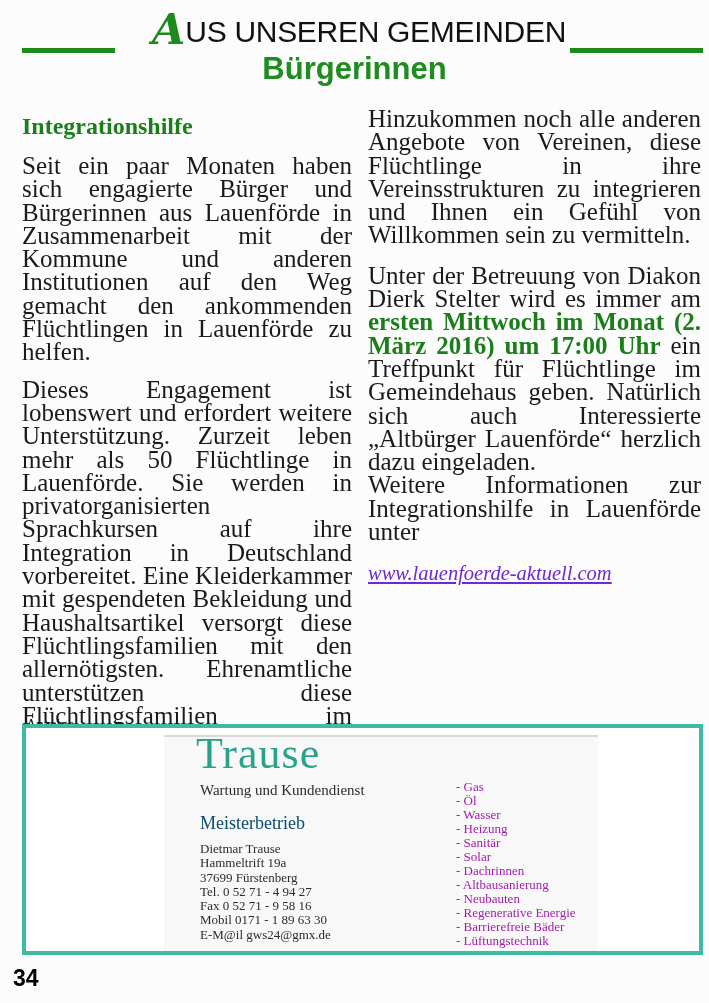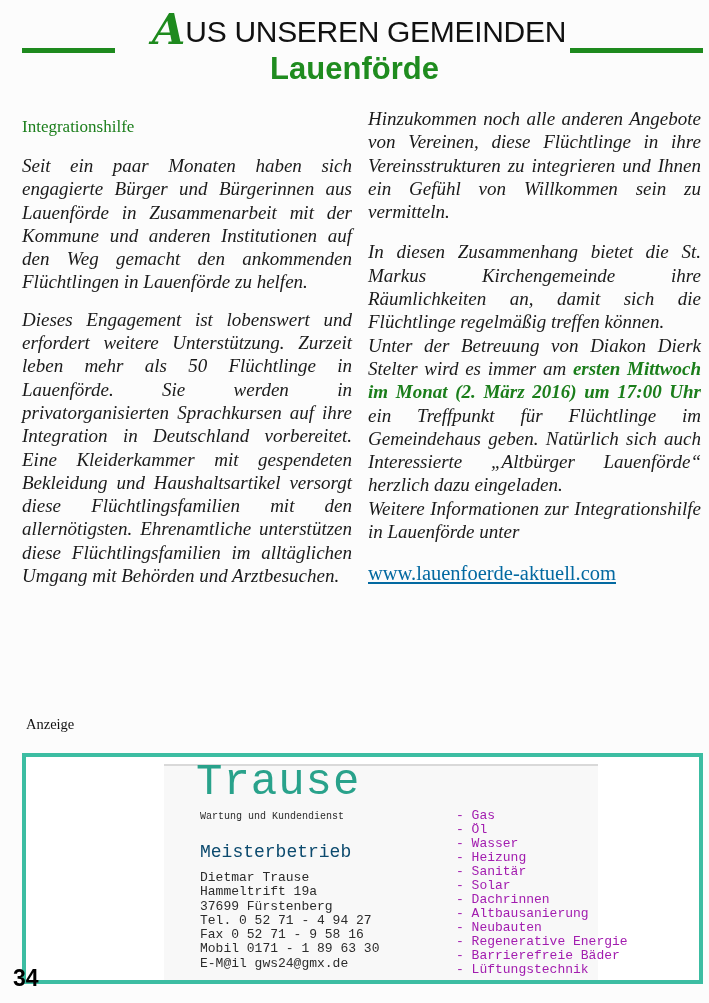--- a/index.html
+++ b/index.html
@@ -25,79 +25,78 @@
   .header-subtitle {
     position:absolute; left:0; right:0; top:51px; text-align:center;
     font-family:"Liberation Sans", sans-serif; font-weight:bold;
     font-size:31px; color:#1f8c1f;
   }
   
   .col { position:absolute; text-align:justify; }
   .col-left  { left:22px;  top:112px; width:330px; }
   .col-right { left:368px; top:107px; width:333px; }
   .article-heading {
-    font-size:17px; font-weight:normal; color:#1b7e1b;
+    font-size:24px; font-weight:bold; color:#1b7e1b;
     line-height:29px; text-align:left; margin-bottom:13px;
   }
-  .col p { font-size:19px; line-height:23.3px;font-style:italic; }
+  .col p { font-size:25px; line-height:23.3px; }
   .col-left  p { margin-bottom:14px; }
   .col-right .pgap { margin-bottom:17px; }
   .highlight { font-weight:bold; color:#1b7e1b; }
   .weblink {
     display:inline-block; margin-top:19px;
-    font-size:20.5px; color:#0369a1; text-decoration:underline;
+    font-size:20.5px; color:#6d28d9; text-decoration:underline;font-style:italic;
   }
   
   .ad-label {
     position:absolute; left:26px; top:716px;
     font-size:14.5px; font-weight:normal; color:#111;
   }
   .ad-box {
-    position:absolute; left:22px; top:753px; width:681px; height:231px;
+    position:absolute; left:22px; top:724px; width:681px; height:231px;
     border:4px solid #3cbda2; background:#ffffff;
-    font-family:Liberation Mono, monospace;
+    font-family:Liberation Serif, serif;
   }
   .ad-paper { position:absolute; left:138px; top:7px; width:434px; height:216px; background:#f8f8f8; }
   .ad-divider { position:absolute; left:138px; top:7px; width:434px; height:2px; background:#d9d9d9; }
   .ad-brand {
     position:absolute; left:170px; top:0px;
     font-size:44px; color:#29a28b; letter-spacing:1px;
   }
-  .ad-tagline  { position:absolute; left:174px; top:54px;  font-size:10px;   color:#2b2b2b; }
+  .ad-tagline  { position:absolute; left:174px; top:54px;  font-size:15px;   color:#2b2b2b; }
   .ad-meister  { position:absolute; left:174px; top:85px;  font-size:18px; color:#0c4a6e; }
   .ad-contact  { position:absolute; left:174px; top:114px; font-size:13px;   line-height:14.3px; color:#2b2b2b; }
   .ad-services { position:absolute; left:430px; top:52px;  font-size:13px;   line-height:14px;   color:#a21caf; }
   
   .page-number {
     position:absolute; left:13px; top:965px;
     font-family:"Liberation Sans", sans-serif;
     font-size:23px; font-weight:bold; color:#000;
   }
 </style>
 </head>
 <body>
 
 <div class="page">
 
   <div class="hrule hrule-left"></div>
   <div class="hrule hrule-right"></div>
   <div class="header-title"><span class="header-initial">A</span><span>US UNSEREN GEMEINDEN</span></div>
-  <div class="header-subtitle">Lauenförde</div>
+  <div class="header-subtitle">Bürgerinnen</div>
 
   <div class="col col-left">
     <div class="article-heading">
       <span>Integrationshilfe</span><br>
     </div>
     <p>Seit ein paar Monaten haben sich engagierte Bürger und Bürgerinnen aus Lauenförde in Zusammenarbeit mit der Kommune und anderen Institutionen auf den Weg gemacht den ankommenden Flüchtlingen in Lauenförde zu helfen.</p>
     <p>Dieses Engagement ist lobenswert und erfordert weitere Unterstützung. Zurzeit leben mehr als 50 Flüchtlinge in Lauenförde. Sie werden in privatorganisierten Sprachkursen auf ihre Integration in Deutschland vorbereitet. Eine Kleiderkammer mit gespendeten Bekleidung und Haushaltsartikel versorgt diese Flüchtlingsfamilien mit den allernötigsten. Ehrenamtliche unterstützen diese Flüchtlingsfamilien im alltäglichen Umgang mit Behörden und Arztbesuchen.</p>
   </div>
 
   <div class="col col-right">
     <p class="pgap">Hinzukommen noch alle anderen Angebote von Vereinen, diese Flüchtlinge in ihre Vereinsstrukturen zu integrieren und Ihnen ein Gefühl von Willkommen sein zu vermitteln.</p>
-    <p>In diesen Zusammenhang bietet die St. Markus Kirchengemeinde ihre Räumlichkeiten an, damit sich die Flüchtlinge regelmäßig treffen können.</p>
     <p><span>Unter der Betreuung von Diakon Dierk Stelter wird es immer am </span><span class="highlight">ersten Mittwoch im Monat (2. März 2016) um 17:00 Uhr</span><span> ein Treffpunkt für Flüchtlinge im Gemeindehaus geben. Natürlich sich auch Interessierte „Altbürger Lauenförde“ herzlich dazu eingeladen.</span></p>
     <p>Weitere Informationen zur Integrationshilfe in Lauenförde unter</p>
     <a href="#" class="weblink">www.lauenfoerde-aktuell.com</a>
   </div>
 
   <div class="ad-label">Anzeige</div>
   <div class="ad-box">
     <div class="ad-paper"></div>
     <div class="ad-divider"></div>
     <div class="ad-brand">Trause</div>

